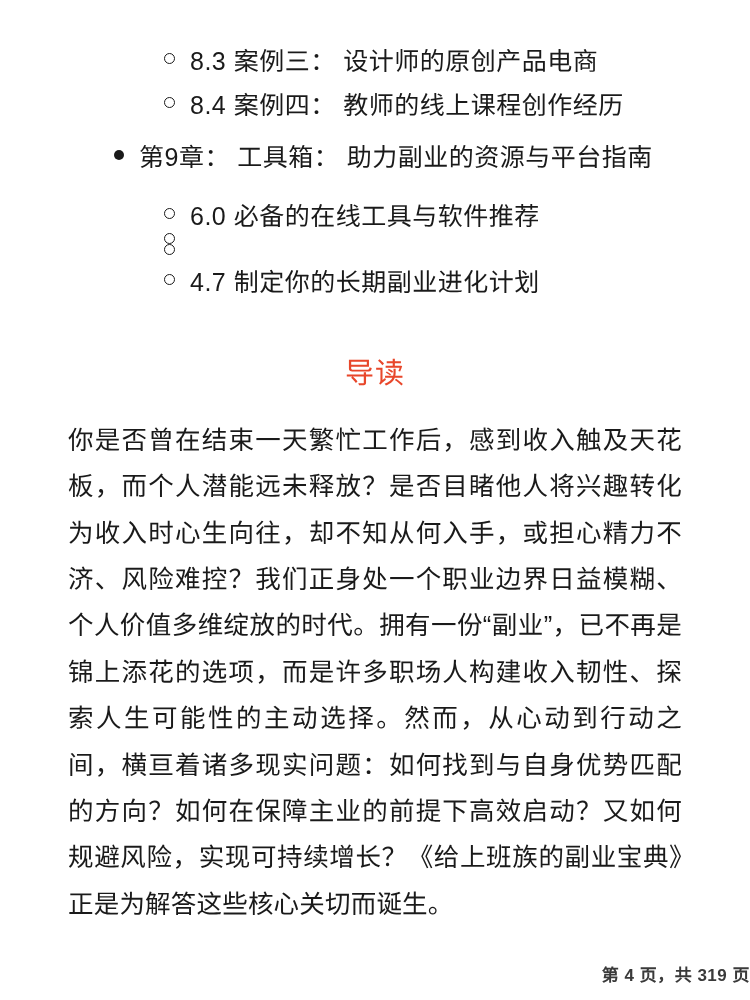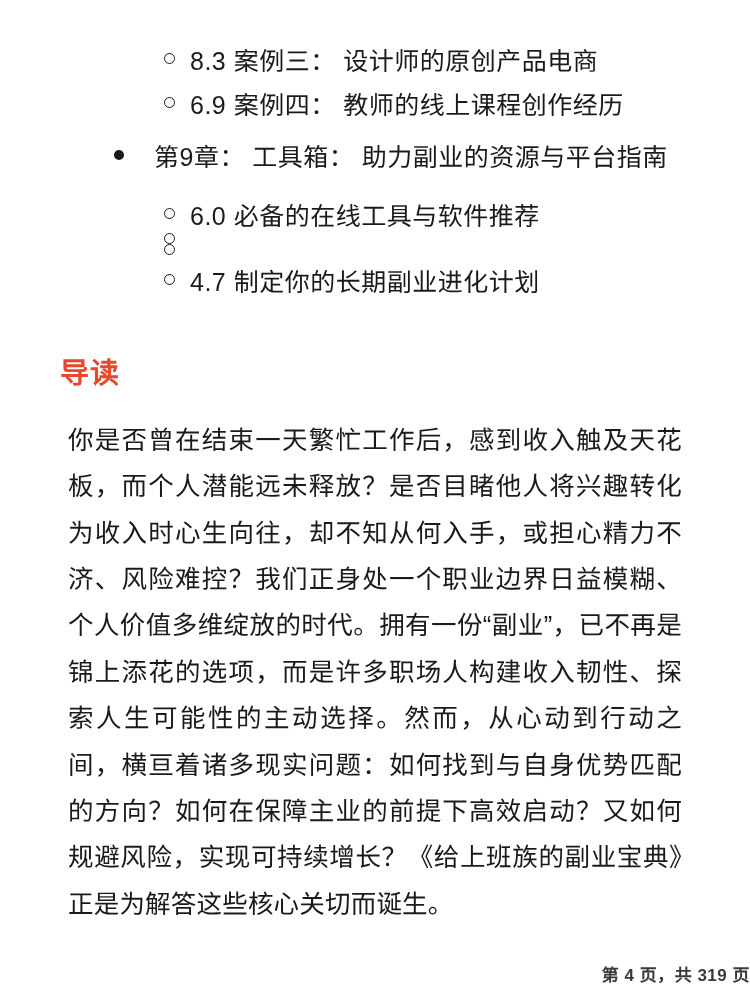--- a/index.html
+++ b/index.html
@@ -35,21 +35,20 @@
     font-size: 25px;
     line-height: 1.75;
     color: #1a1a1a;
     letter-spacing: 0.5px;
   }
   .toc-item.level-2 {
     padding-left: 104px;
   }
   .toc-item.level-1 {
     padding-left: 54px;
-    gap: 15px;
   }
   .bullet-hollow {
     flex: 0 0 auto;
     width: 9px;
     height: 9px;
     border: 1.6px solid #1a1a1a;
     border-radius: 50%;
     margin-right: 15px;
     position: relative;
     top: -6px;
@@ -71,23 +70,24 @@
     height: 16px;
   }
   .toc-gap-small {
     height: 8px;
   }
 
   
   .section-heading {
     color: #e8472b;
     font-size: 29px;
-    font-weight: bold;
+    font-weight: normal;
     margin: 44px 0 26px 0;
     letter-spacing: 1px;
+    text-align: center;
   }
 
   
   .body-paragraph {
     font-size: 25.5px;
     line-height: 1.82;
     text-align: justify;
     text-justify: inter-ideograph;
     color: #1a1a1a;
     margin: 8px;
@@ -112,21 +112,21 @@
 
 <div class="page">
 
   <ul class="toc">
     <li class="toc-item level-2">
       <span class="bullet-hollow"></span>
       <span class="toc-text">8.3 案例三：  设计师的原创产品电商</span>
     </li>
     <li class="toc-item level-2">
       <span class="bullet-hollow"></span>
-      <span class="toc-text">6.9 案例四：  教师的线上课程创作经历</span>
+      <span class="toc-text">8.4 案例四：  教师的线上课程创作经历</span>
     </li>
     <li class="toc-gap-small"></li>
     <li class="toc-item level-1">
       <span class="bullet-solid"></span>
       <span class="toc-text">第9章：  工具箱：  助力副业的资源与平台指南</span>
     </li>
     <li class="toc-gap"></li>
     <li class="toc-item level-2">
       <span class="bullet-hollow"></span>
       <span class="toc-text">6.0 必备的在线工具与软件推荐</span>

